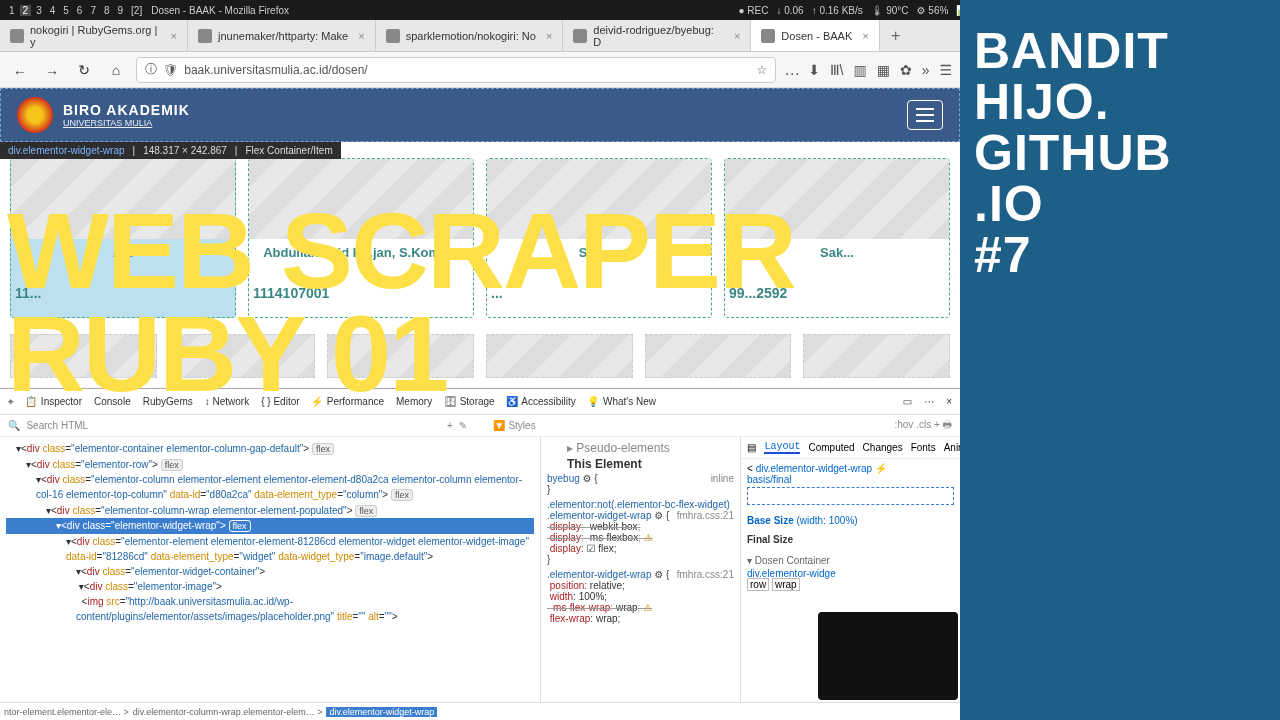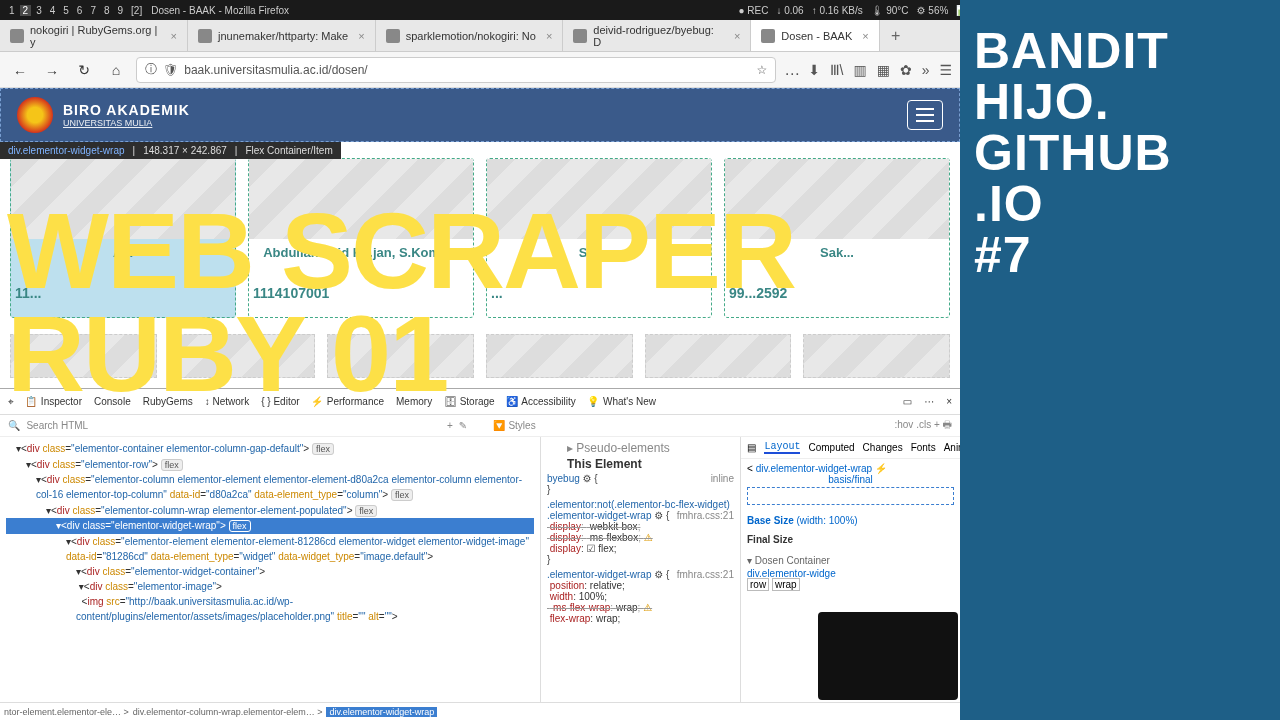--- a/index.html
+++ b/index.html
@@ -270,21 +270,21 @@
         <div class="ltabs">
           <span>▤</span>
           <span class="a">Layout</span>
           <span>Computed</span>
           <span>Changes</span>
           <span>Fonts</span>
           <span>Animat</span>
         </div>
         <div class="sect">
           <div>&lt; <span class="link">div.elementor-widget-wrap</span> ⚡</div>
-          <div style="text-align:center"><span class="link">basis/final</span></div>
+          <div style="text-align:left"><span class="link">basis/final</span></div>
           <div class="box"></div>
         </div>
         <div class="sect">
           <div><span class="link" style="font-weight:700">Base Size</span> <span class="link">(width: 100%)</span></div>
         </div>
         <div class="sect">
             <div class="h" style="color:#333;font-weight:600">Final Size</div>
           </div>
         <div class="sect">
           <div class="h">▾ <span>Dosen Container</span></div>

